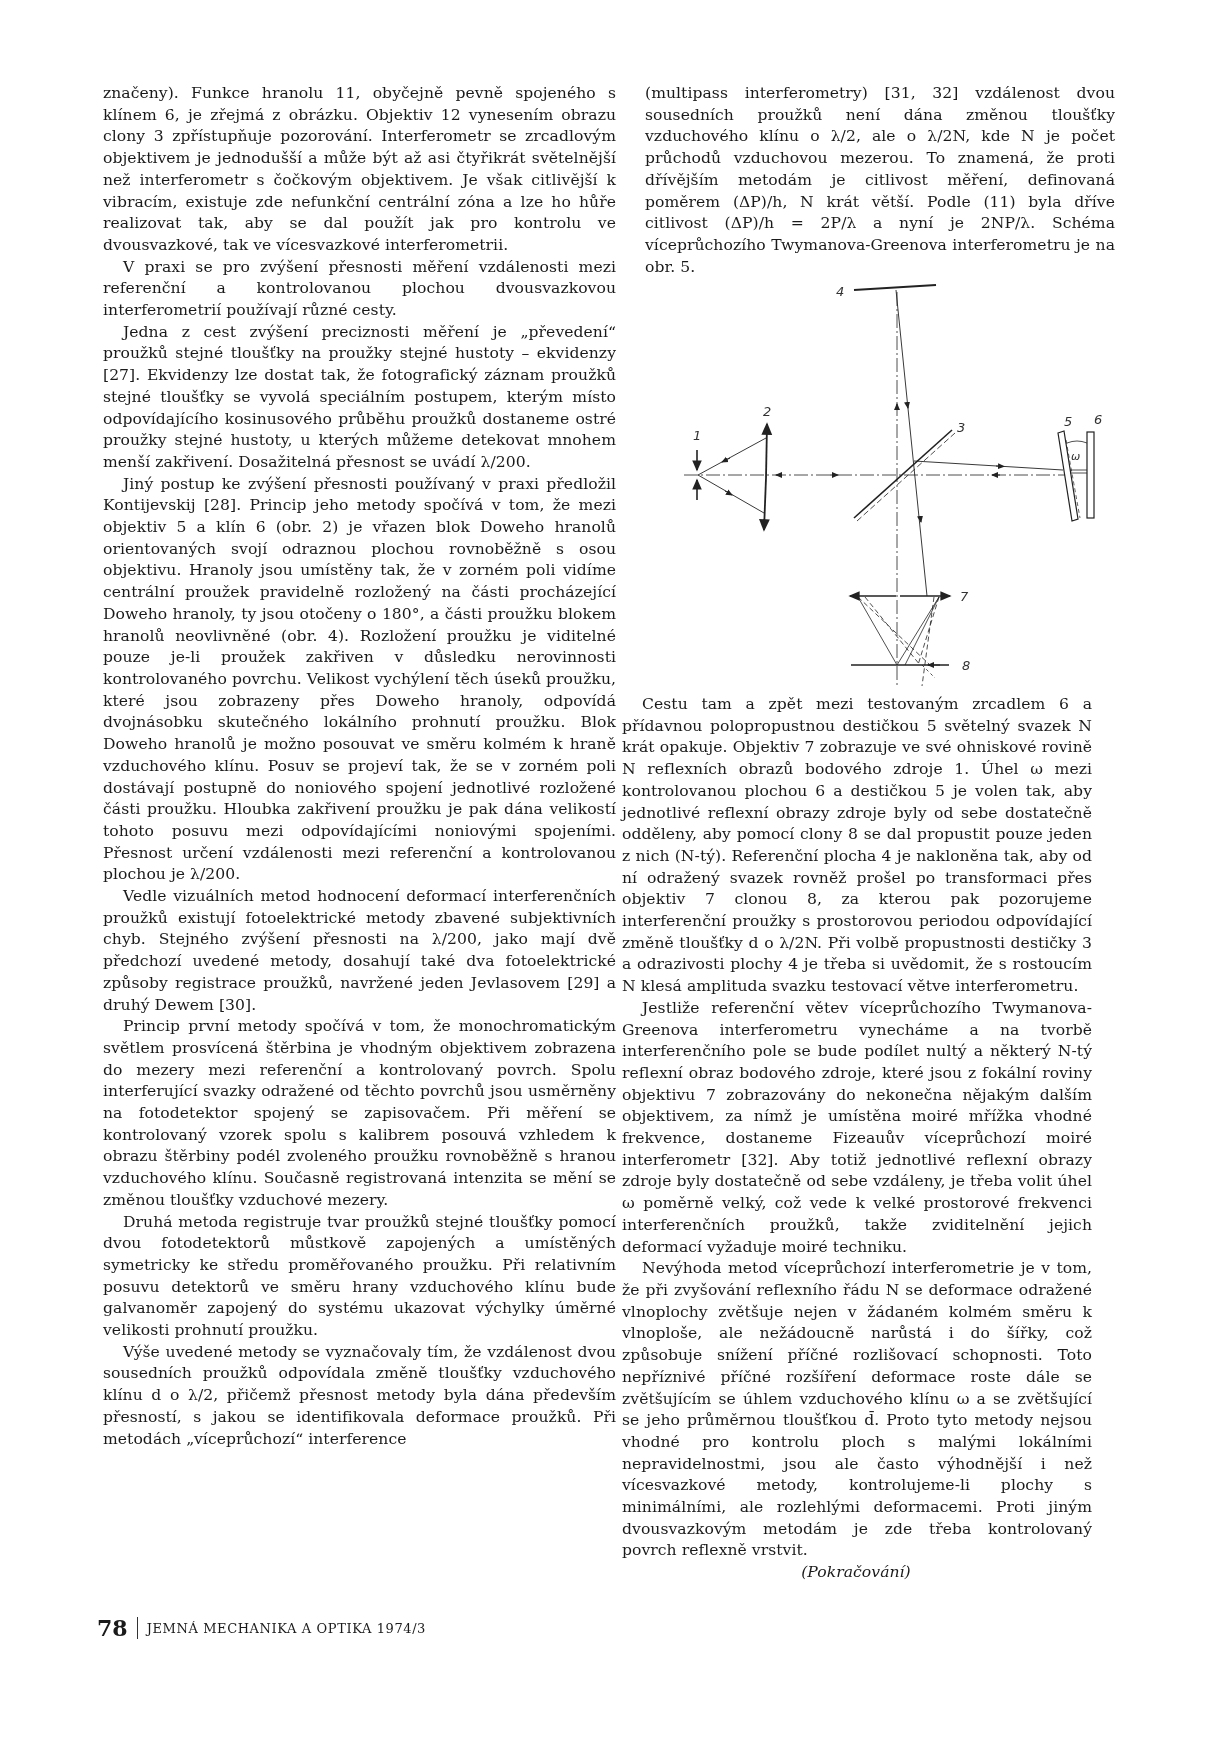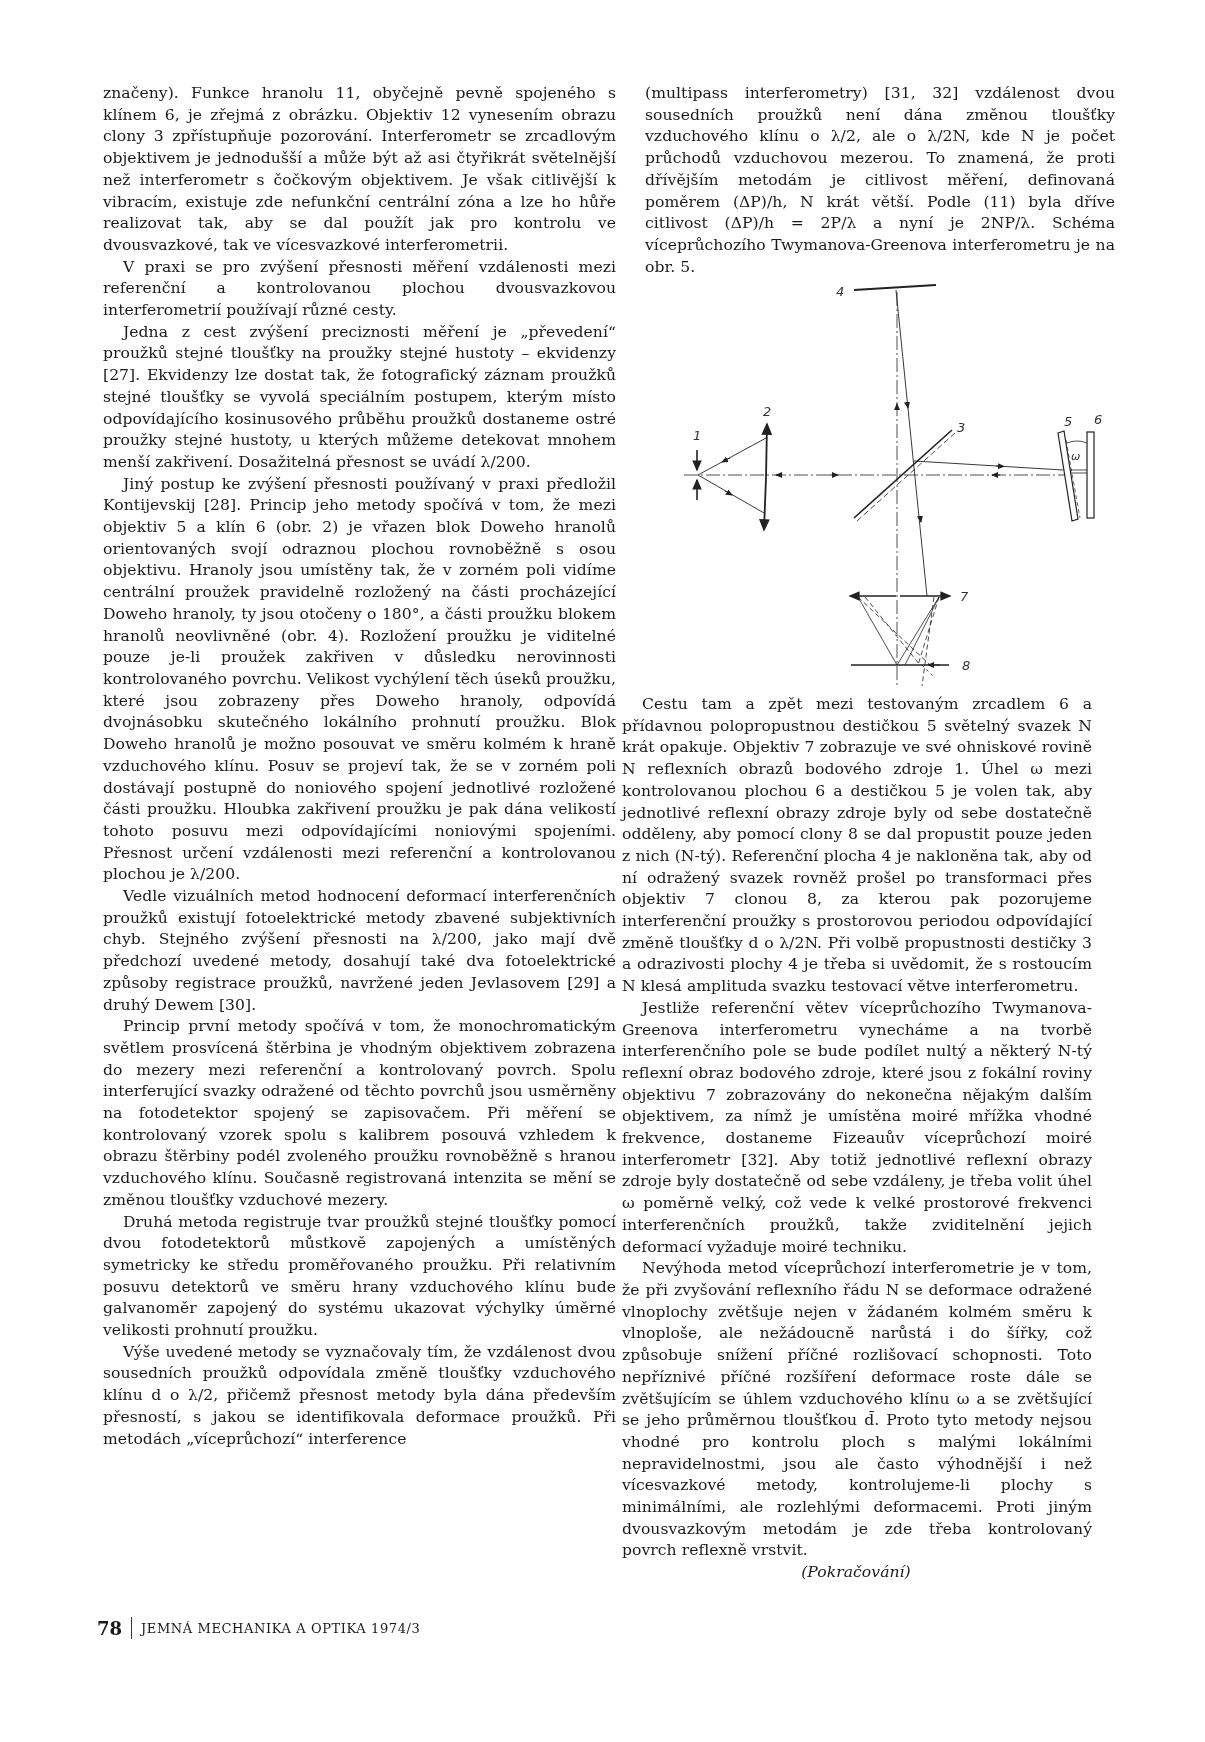--- a/index.html
+++ b/index.html
@@ -18,21 +18,21 @@
   .col-right-bottom { left: 622px; top: 694px; width: 470px; }
   .col p { margin: 0; text-indent: 0; }
   .col p.indent { text-indent: 20px; }
   .col p.noindent { text-indent: 0; }
   .continued { text-align: center; font-style: italic; margin: 0; padding-right: 2px; }
   .figure { position: absolute; left: 680px; top: 278px; width: 430px; height: 412px; }
   .figure svg { position: absolute; left: 0; top: 0; }
   .fig-label { font-family: "DejaVu Sans", sans-serif; font-size: 13px; font-style: italic; fill: #333; }
   .footer { position: absolute; left: 97px; top: 1613px; height: 30px; display: flex; align-items: center;
             font-family: "DejaVu Serif", "Liberation Serif", serif; }
-  .footer .pgnum { font-weight: bold; font-size: 18px; }
+  .footer .pgnum { font-weight: bold; font-size: 22px; }
   .footer .sep { display: inline-block; width: 1px; height: 22px; background: #333; margin: 0 9px; }
   .footer .journal { font-size: 13px; letter-spacing: 0.6px; font-variant: small-caps; }
 </style>
 </head>
 <body>
 
 <div class="page">
 
   <div class="col col-left">
     <p class="noindent">značeny). Funkce hranolu 11, obyčejně pevně spojeného s klínem 6, je zřejmá z obrázku. Objektiv 12 vynesením obrazu clony 3 zpřístupňuje pozorování. Interferometr se zrcadlovým objektivem je jednodušší a může být až asi čtyřikrát světelnější než interferometr s čočkovým objektivem. Je však citlivější k vibracím, existuje zde nefunkční centrální zóna a lze ho hůře realizovat tak, aby se dal použít jak pro kontrolu ve dvousvazkové, tak ve vícesvazkové interferometrii.</p>

